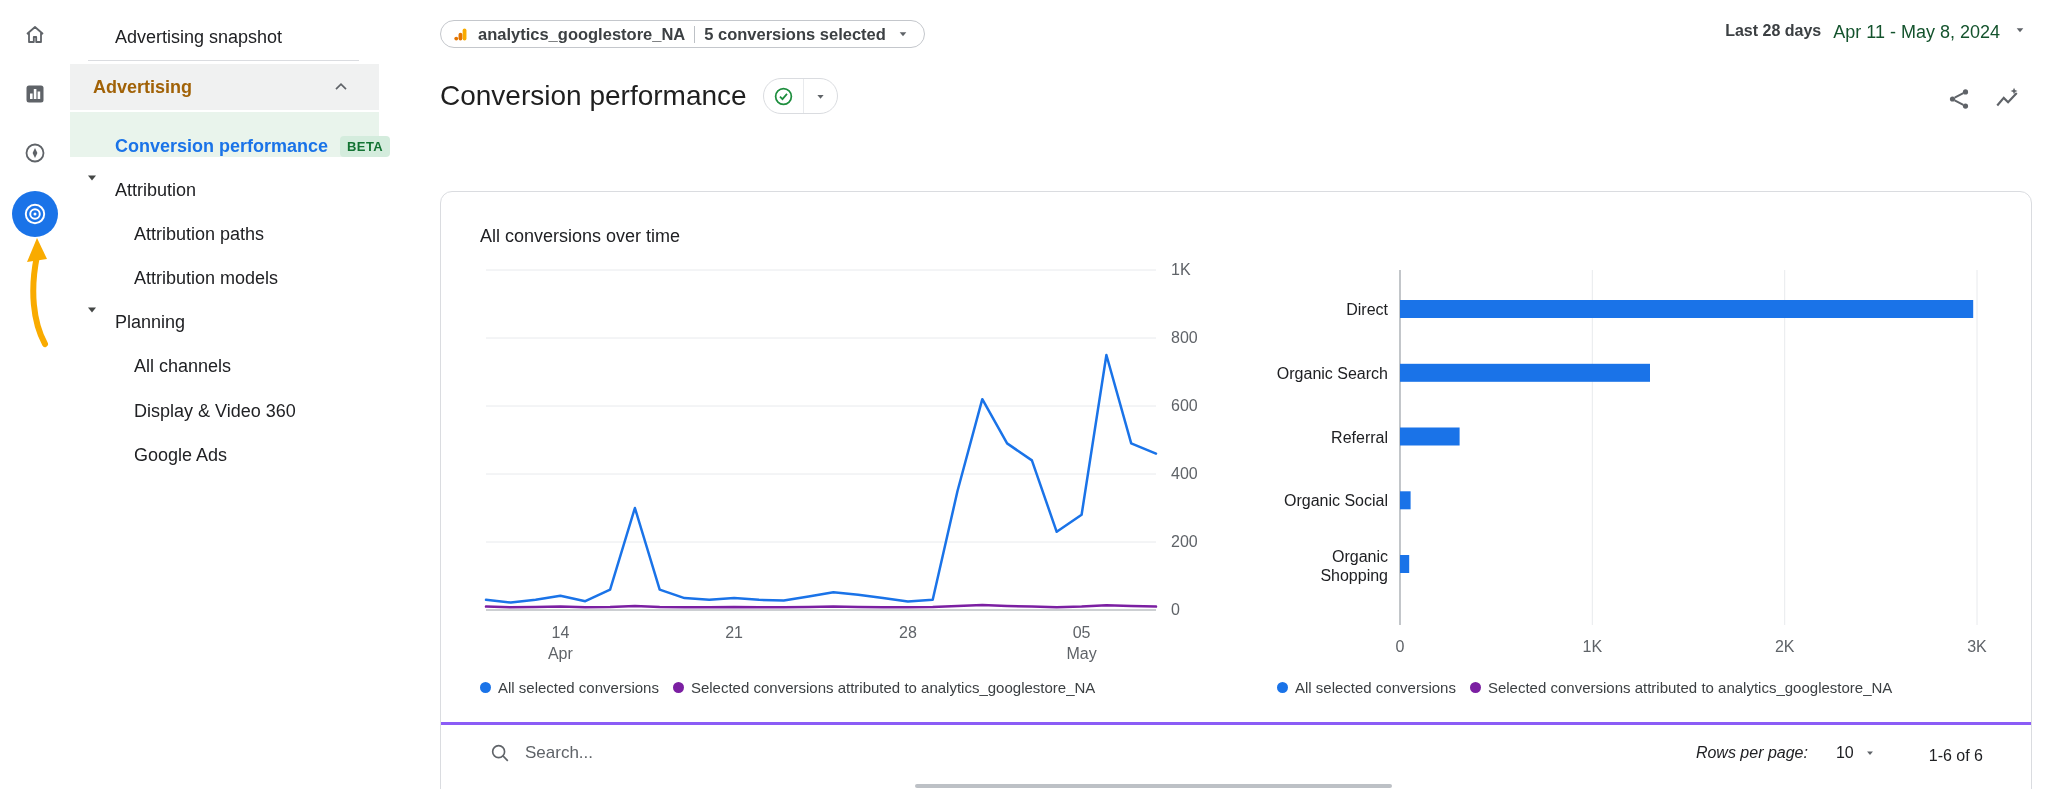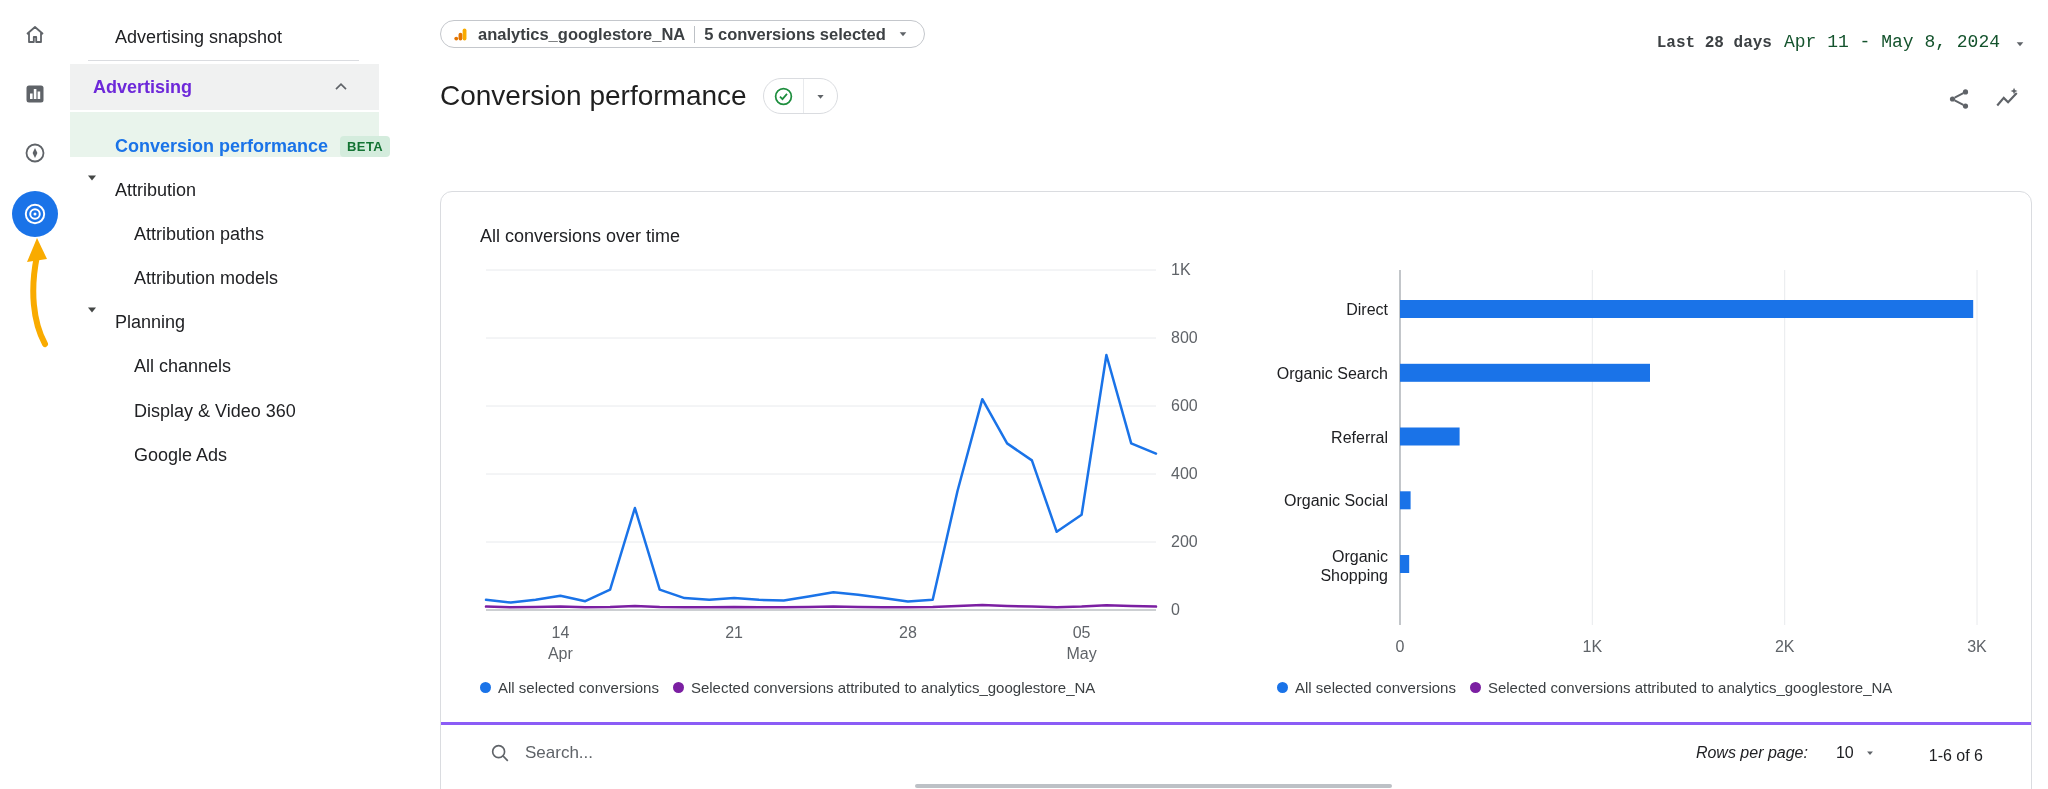--- a/index.html
+++ b/index.html
@@ -19,32 +19,32 @@
 
   
   .sidebar { position:absolute; left:70px; top:0; width:309px; height:100%; background:#fff; }
   .side-row { position:absolute; left:0; width:100%; height:44px; display:flex; align-items:flex-end;
     font-size:18px; color:#202124; padding-left:45px; cursor:pointer; white-space:nowrap; }
   .side-row .row-caret { position:absolute; left:15px; top:50%; transform:translateY(-50%); }
   .side-row.child { padding-left:64px; }
   .snapshot { top:6px; height:42px; }
   .side-divider { position:absolute; top:60px; left:18px; right:20px; border-top:1px solid #dadce0; }
   .section-header { position:absolute; top:64px; left:0; width:100%; height:46px; background:#f0f1f1;
-    display:flex; align-items:center; padding-left:23px; font-size:18px; font-weight:700; color:#6d28d9; cursor:pointer; }
+    display:flex; align-items:center; padding-left:23px; font-size:18px; font-weight:700; color:#a16207; cursor:pointer; }
   .section-header svg { position:absolute; right:28px; }
   .sel-row { top:112px; height:45px; background:#e9f4ec; color:#1a73e8; font-weight:700; }
   .beta { margin-left:12px; background:#d4ecdd; color:#137333; font-size:13px; font-weight:700;
     padding:3px 7px; border-radius:4px; letter-spacing:.4px; }
 
   
   .prop-pill { position:absolute; left:440px; top:20px; height:28px; display:inline-flex; align-items:center;
     gap:9px; padding:0 13px 0 11px; border:1px solid #c4c7cc; border-radius:17px; background:#fff; cursor:pointer; }
   .prop-name, .prop-conv { font-size:16.5px; font-weight:700; color:#3c4043; }
   .pill-sep { width:1px; height:17px; background:#bdc1c6; }
-  .date-group { position:absolute; right:20px; top:22px; height:30px; display:flex; align-items:flex-end; gap:12px;font-family:Liberation Mono, monospace; }
+  .date-group { position:absolute; right:20px; top:22px; height:30px; display:flex; align-items:flex-start; gap:12px; }
   .date-label { font-size:16px; font-weight:700; color:#3c4043; }
   .date-range { font-size:18px; color:#14532d; cursor:pointer; }
 
   
   .title-row { position:absolute; left:440px; top:78px; display:flex; align-items:center; gap:16px; }
   .page-title { font-size:28px; font-weight:400; color:#1f1f1f; }
   .status-pill { display:inline-flex; align-items:center; height:36px; border:1px solid #dadce0;
     border-radius:18px; overflow:hidden; cursor:pointer; background:#fff; }
   .status-pill .seg { display:flex; align-items:center; justify-content:center; height:100%; padding:0 9px; }
   .status-pill .seg + .seg { border-left:1px solid #e8eaed; }

